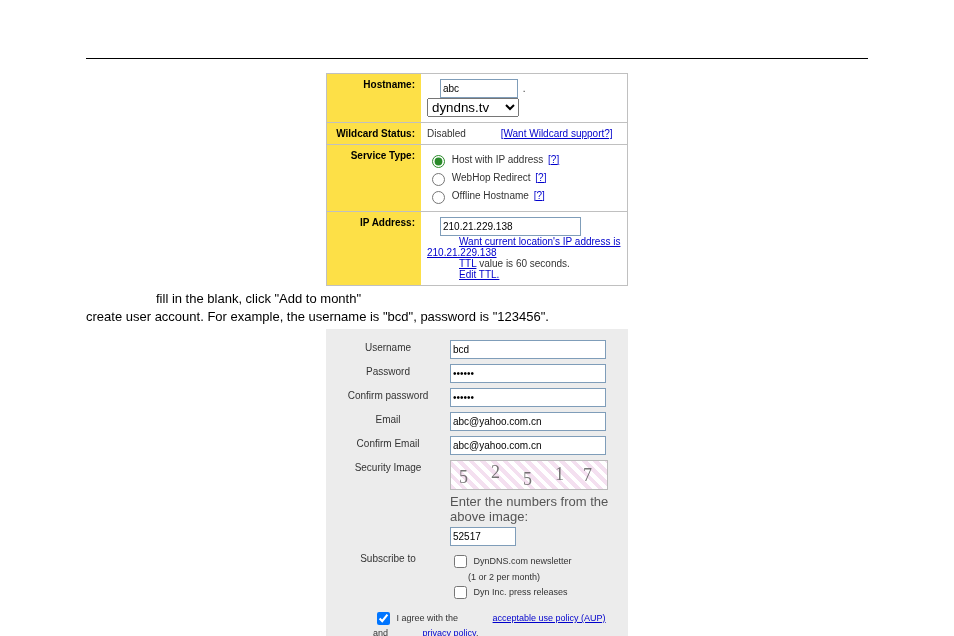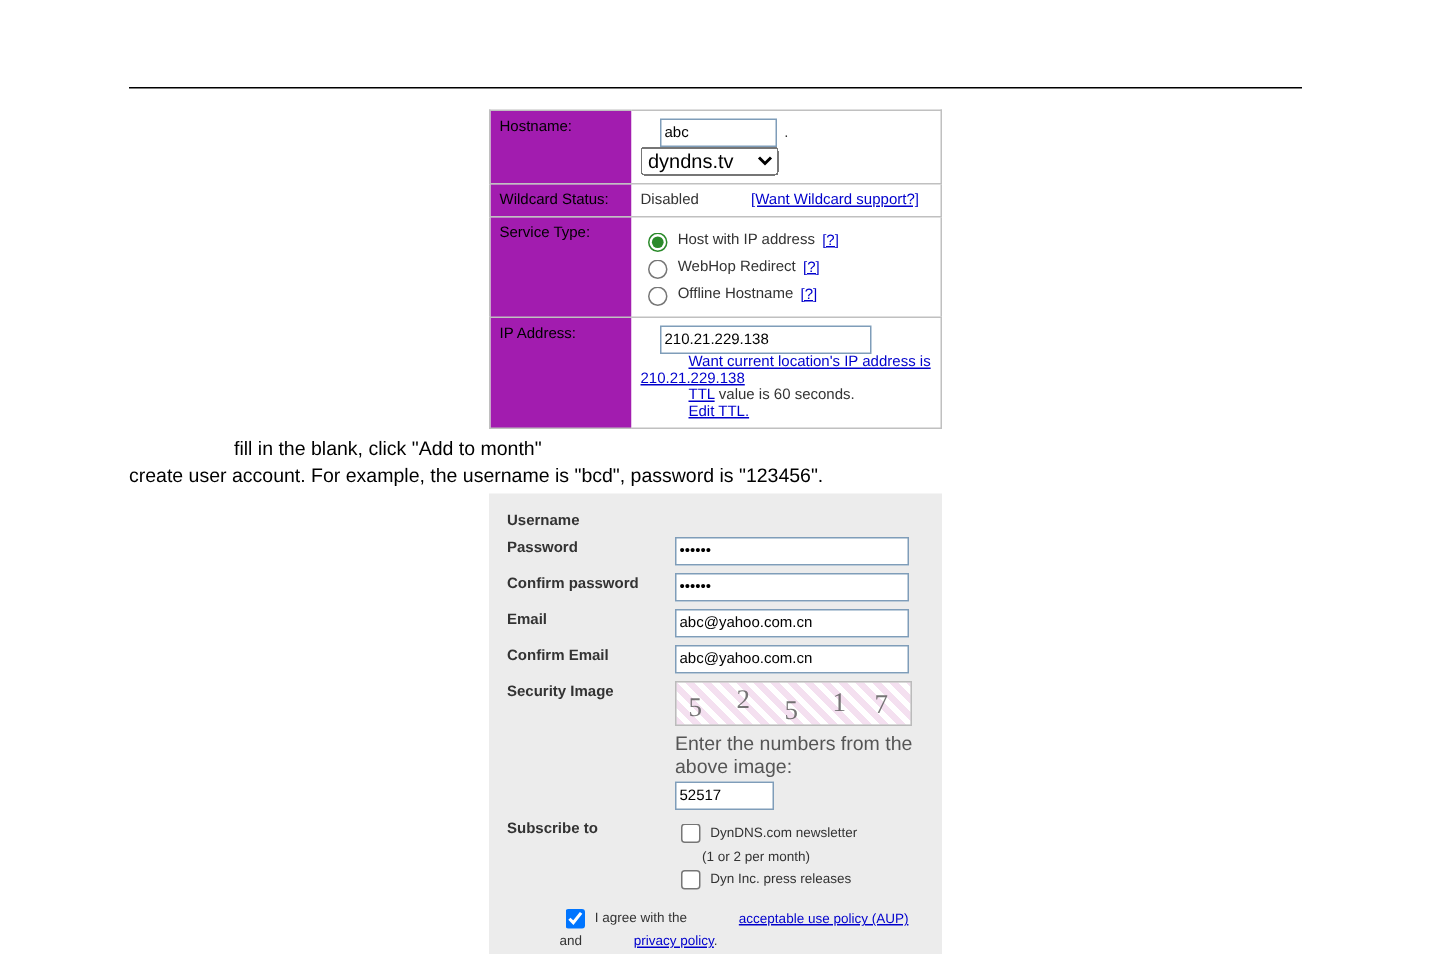--- a/index.html
+++ b/index.html
@@ -36,24 +36,24 @@
     border-collapse: collapse;
     font-size: 10px;
     font-family: "Trebuchet MS", Arial, sans-serif;
     background: #fff;
   }
   .panel1 tr { border-top: 1px solid #c0c0c0; }
   .panel1 tr:first-child { border-top: none; }
   .panel1 td { padding: 5px 6px; vertical-align: top; }
   .p1-label {
     width: 82px;
-    text-align: left;
-    font-weight: normal;
+    text-align: right;
+    font-weight: bold;
     color: #000;
-    background: #a21caf;
+    background: #fde047;
   }
   .p1-val {
     background: #fff;
     color: #333;
   }
   .p1-val input[type="text"] {
     font-size: 10px;
     padding: 1px 2px;
     border: 1px solid #7f9db9;
     height: 15px;
@@ -91,22 +91,22 @@
     font-family: "Trebuchet MS", Arial, sans-serif;
     color: #333;
   }
   .p2-row {
     display: flex;
     align-items: flex-start;
     margin: 5px 0;
   }
   .p2-label {
     width: 100px;
-    text-align: left;
-    font-weight: bold;
+    text-align: center;
+    font-weight: normal;
     padding-right: 12px;
     padding-top: 2px;
   }
   .p2-val {
     flex: 1;
   }
   .p2-val input[type="text"],
   .p2-val input[type="password"] {
     width: 150px;
     font-size: 10px;
@@ -220,20 +220,21 @@
       </table>
   </div>
 
   <div class="body-text instr1">fill in the blank, click "Add to month"</div>
   <div class="body-text">create user account. For example, the username is "bcd", password is "123456".</div>
 
   <div class="centered-block">
     <div class="panel2">
       <div class="p2-row">
         <div class="p2-label">Username</div>
+        <div class="p2-val"><input type="text" value="bcd" style=""></div>
       </div>
       <div class="p2-row">
         <div class="p2-label">Password</div>
         <div class="p2-val"><input type="password" value="••••••" style=""></div>
       </div>
       <div class="p2-row">
         <div class="p2-label">Confirm password</div>
         <div class="p2-val"><input type="password" value="••••••" style=""></div>
       </div>
       <div class="p2-row">

